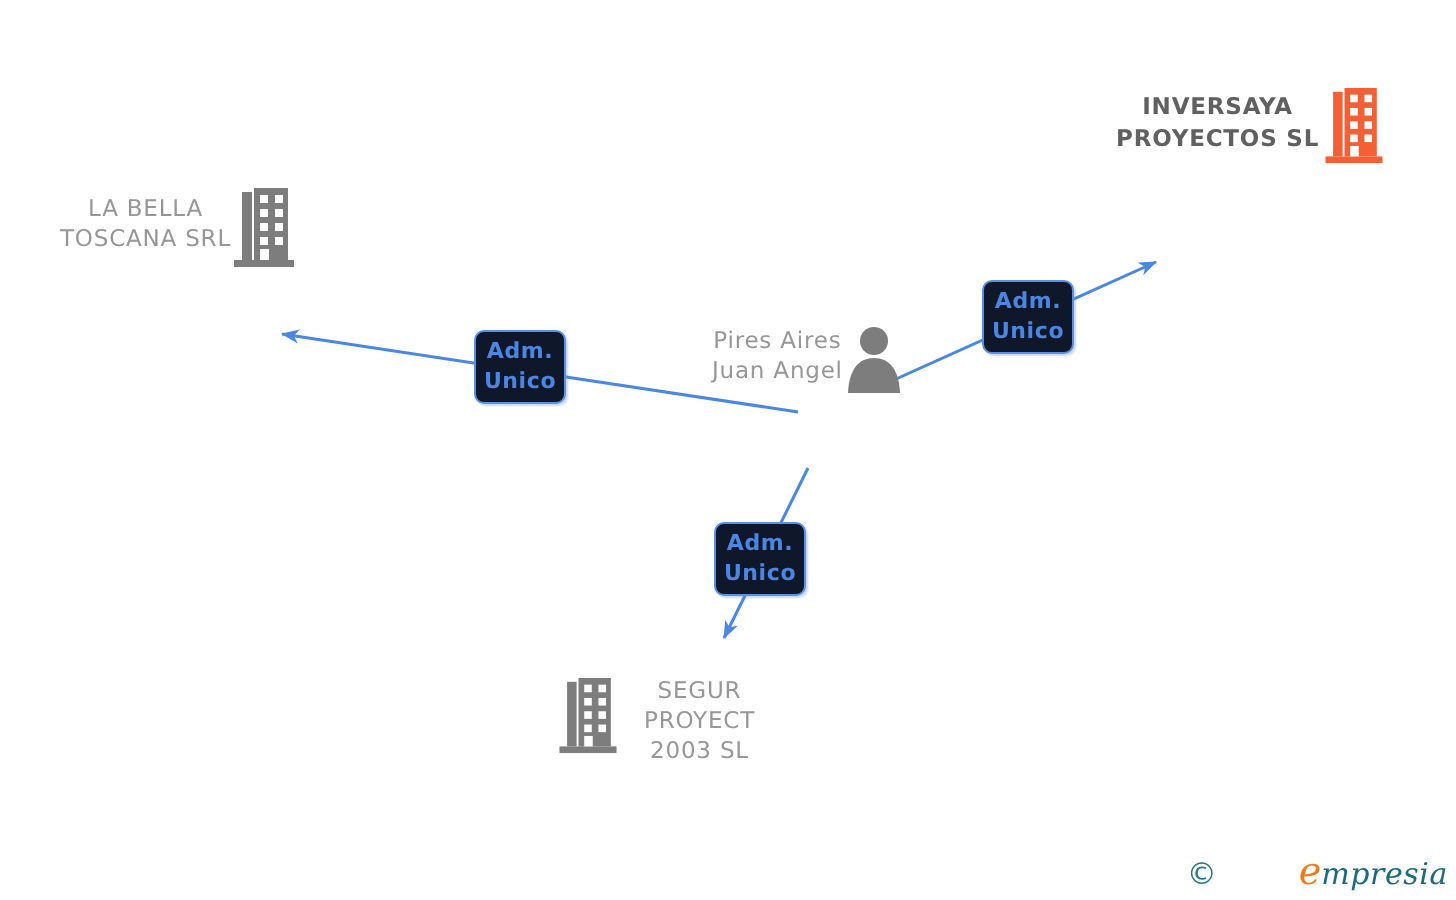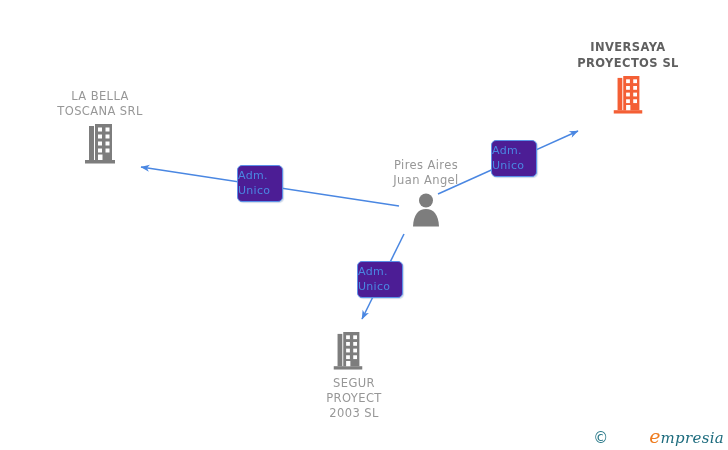--- a/index.html
+++ b/index.html
@@ -14,21 +14,21 @@
   .edges-svg {
     position: absolute;
     left: 0; top: 0;
     width: 728px; height: 450px;
     pointer-events: none;
   }
   .node {
     position: absolute;
     width: 140px;
     display: flex;
-    flex-direction: column;
+    flex-direction: row;
     align-items: center;
     cursor: pointer;
   }
   .node .tline {
     font-size: 11.5px;
     line-height: 15px;
     letter-spacing: 0.4px;
     color: #979797;
     text-align: center;
     white-space: nowrap;
@@ -41,30 +41,31 @@
   .node .icon-wrap { margin-top: 5px; line-height: 0; }
   .node.icon-first .icon-wrap { margin-top: 0; }
   .node.icon-first .text-wrap { margin-top: 6px; margin-left: 12px; }
   .bfill-gray  { fill: #7d7d7d; }
   .bfill-orange{ fill: #f45f35; }
   .pfill      { fill: #7d7d7d; }
   .win        { fill: #ffffff; }
   .edge-label {
     position: absolute;
     width: 44px;
-    background: #4c1d95;
+    background: #0f172a;
     border: 1px solid #5b90e8;
     border-radius: 5px;
     box-shadow: 1px 1px 1px rgba(110, 140, 190, 0.35);
     color: #4a87e2;
     font-size: 11px;
     line-height: 15px;
     letter-spacing: 0.3px;
-    text-align: left;
+    text-align: center;
     padding: 2px 0 3px 0;
+    font-weight: bold;
   }
   .logo {
     position: absolute;
     right: 4px;
     bottom: 3px;
     display: flex;
     align-items: baseline;
     cursor: pointer;
     white-space: nowrap;
   }

